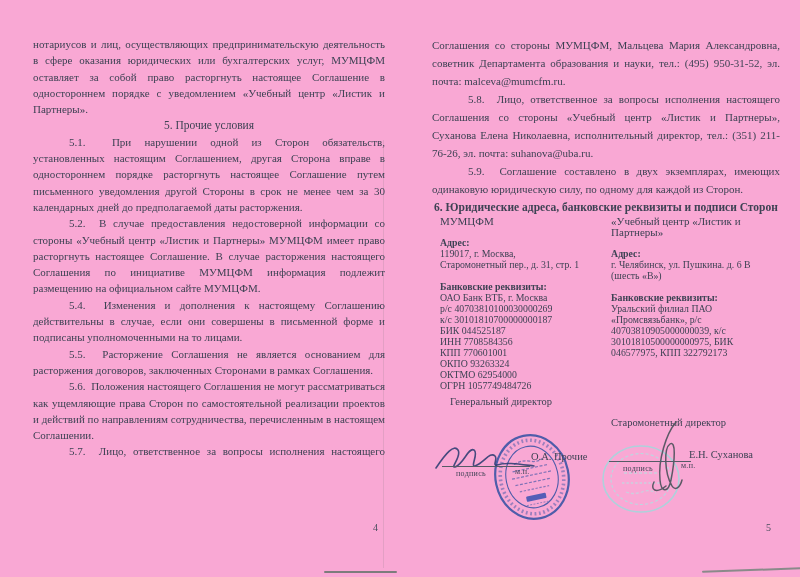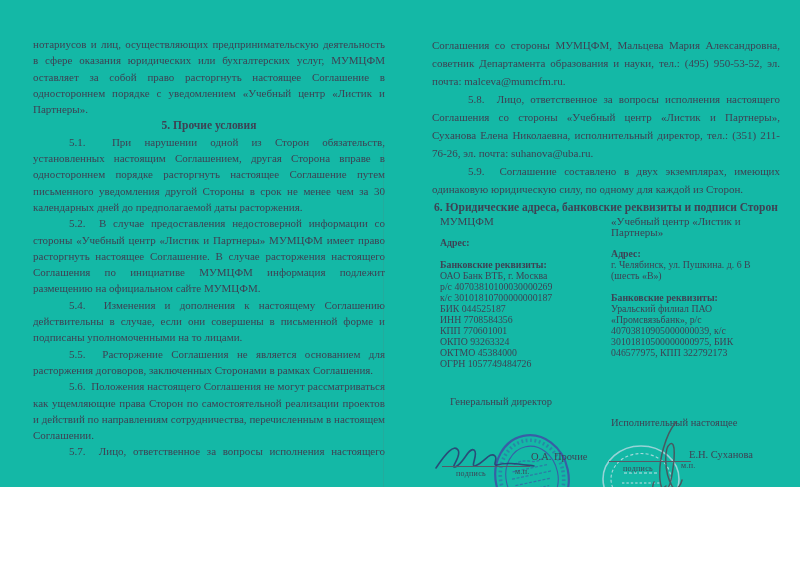--- a/index.html
+++ b/index.html
@@ -1,34 +1,34 @@
 <!DOCTYPE html>
 <html><head>
 <meta charset="utf-8">
 <style>
   html,body{margin:0;padding:0;}
   .canvas{
     position:relative;
-    width:800px;height:487px;
-    background:#14b8a6;
+    width:800px;height:577px;
+    background:#f9a8d4;
     font-family:"Liberation Serif","DejaVu Serif",serif;
     color:#3e4254;
     overflow:hidden;
   }
   
   .page-left{
     position:absolute;left:33px;top:36px;width:352px;
     font-size:11px;line-height:16.3px;text-align:justify;
   }
   .page-left p{margin:0;}
   .para{text-indent:36px;}
   .cont{text-indent:0;}
   .force-justify{text-align-last:justify;}
   .sec-heading{
-    font-weight:bold;text-align:center;text-align-last:center;
+    font-weight:normal;text-align:center;text-align-last:center;
     font-size:11.5px;margin:7px 0 6px 0;text-indent:0;
   }
   
   .page-right{
     position:absolute;left:432px;top:36px;width:348px;
     font-size:11px;line-height:18px;text-align:justify;
   }
   .page-right p{margin:0;}
   .sec-heading6{
     font-weight:bold;text-align:center;text-align-last:center;
@@ -75,40 +75,42 @@
     <p class="para">5.1.&nbsp; При нарушении одной из Сторон обязательств, установленных настоящим Соглашением, другая Сторона вправе в одностороннем порядке расторгнуть настоящее Соглашение путем письменного уведомления другой Стороны в срок не менее чем за 30 календарных дней до предполагаемой даты расторжения.</p>
     <p class="para">5.2.&nbsp; В случае предоставления недостоверной информации со стороны «Учебный центр «Листик и Партнеры» МУМЦФМ имеет право расторгнуть настоящее Соглашение. В случае расторжения настоящего Соглашения по инициативе МУМЦФМ информация подлежит размещению на официальном сайте МУМЦФМ.</p>
     <p class="para">5.4.&nbsp; Изменения и дополнения к настоящему Соглашению действительны в случае, если они совершены в письменной форме и подписаны уполномоченными на то лицами.</p>
     <p class="para">5.5.&nbsp; Расторжение Соглашения не является основанием для расторжения договоров, заключенных Сторонами в рамках Соглашения.</p>
     <p class="para">5.6.&nbsp; Положения настоящего Соглашения не могут рассматриваться как ущемляющие права Сторон по самостоятельной реализации проектов и действий по направлениям сотрудничества, перечисленным в настоящем Соглашении.</p>
     <p class="para force-justify">5.7.&nbsp; Лицо, ответственное за вопросы исполнения настоящего</p>
   </div>
   <div class="abs page-num" style="left:373px;top:522px;">4</div>
 
   <div class="page-right">
-    <p class="cont">Соглашения со стороны МУМЦФМ, Мальцева Мария Александровна, советник Департамента образования и науки, тел.: (495) 950-53-52, эл. почта: malceva@mumcfm.ru.</p>
+    <p class="cont">Соглашения со стороны МУМЦФМ, Мальцева Мария Александровна, советник Департамента образования и науки, тел.: (495) 950-31-52, эл. почта: malceva@mumcfm.ru.</p>
     <p class="para">5.8.&nbsp; Лицо, ответственное за вопросы исполнения настоящего Соглашения со стороны «Учебный центр «Листик и Партнеры», Суханова Елена Николаевна, исполнительный директор, тел.: (351) 211-76-26, эл. почта: suhanova@uba.ru.</p>
     <p class="para">5.9.&nbsp; Соглашение составлено в двух экземплярах, имеющих одинаковую юридическую силу, по одному для каждой из Сторон.</p>
     <p class="sec-heading6">6. Юридические адреса, банковские реквизиты и подписи Сторон</p>
 
     <div class="parties">
       <div class="party party-1">
         <div class="party-name">МУМЦФМ</div>
         <div class="addr-block">
           <div class="party-label">Адрес:</div>
+          <div class="pre">119017, г. Москва,
+Старомонетный пер., д. 31, стр. 1</div>
         </div>
         <div class="party-label">Банковские реквизиты:</div>
         <div class="pre">ОАО Банк ВТБ, г. Москва
 р/с 40703810100030000269
 к/с 30101810700000000187
 БИК 044525187
 ИНН 7708584356
 КПП 770601001
 ОКПО 93263324
-ОКТМО 45384000
+ОКТМО 62954000
 ОГРН 1057749484726</div>
       </div>
       <div class="party party-2">
         <div class="party-name pre">«Учебный центр «Листик и
 Партнеры»</div>
         <div class="addr-block">
           <div class="party-label">Адрес:</div>
           <div class="pre">г. Челябинск, ул. Пушкина. д. 6 В
 (шесть «В»)</div>
         </div>
@@ -116,21 +118,21 @@
         <div class="pre">Уральский филиал ПАО
 «Промсвязьбанк», р/с
 40703810905000000039, к/с
 30101810500000000975, БИК
 046577975, КПП 322792173</div>
       </div>
     </div>
   </div>
 
   <div class="abs sig-title" style="left:450px;top:396px;">Генеральный директор</div>
-  <div class="abs sig-title" style="left:611px;top:417px;">Исполнительный настоящее</div>
+  <div class="abs sig-title" style="left:611px;top:417px;">Старомонетный директор</div>
 
   <svg class="abs stamp" style="left:491px;top:431px;transform:rotate(-12deg);" width="82" height="92" viewBox="0 0 82 92">
     <ellipse cx="41" cy="46" rx="36.5" ry="42" fill="none" stroke="#3d55a6" stroke-width="2.2"></ellipse>
     <ellipse cx="41" cy="46" rx="26" ry="31" fill="none" stroke="#3d55a6" stroke-width="1.1"></ellipse>
     <ellipse cx="41" cy="46" rx="31.5" ry="37" fill="none" stroke="#3d55a6" stroke-width="3.6" stroke-dasharray="1.8 2.6" opacity="0.55"></ellipse>
     <path d="M26,30 q8,-3 16,0 q7,3 13,0" stroke="#3d55a6" stroke-width="1.2" fill="none" stroke-dasharray="3 1.6" opacity="0.7"></path>
     <path d="M23,37 h36" stroke="#3d55a6" stroke-width="1.2" stroke-dasharray="3 1.6" opacity="0.7"></path>
     <path d="M21,44 h40" stroke="#3d55a6" stroke-width="1.2" stroke-dasharray="3 1.6" opacity="0.7"></path>
     <path d="M23,51 h36" stroke="#3d55a6" stroke-width="1.2" stroke-dasharray="3 1.6" opacity="0.7"></path>
     <path d="M26,58 h30" stroke="#3d55a6" stroke-width="1.2" stroke-dasharray="2.4 1.6" opacity="0.65"></path>

